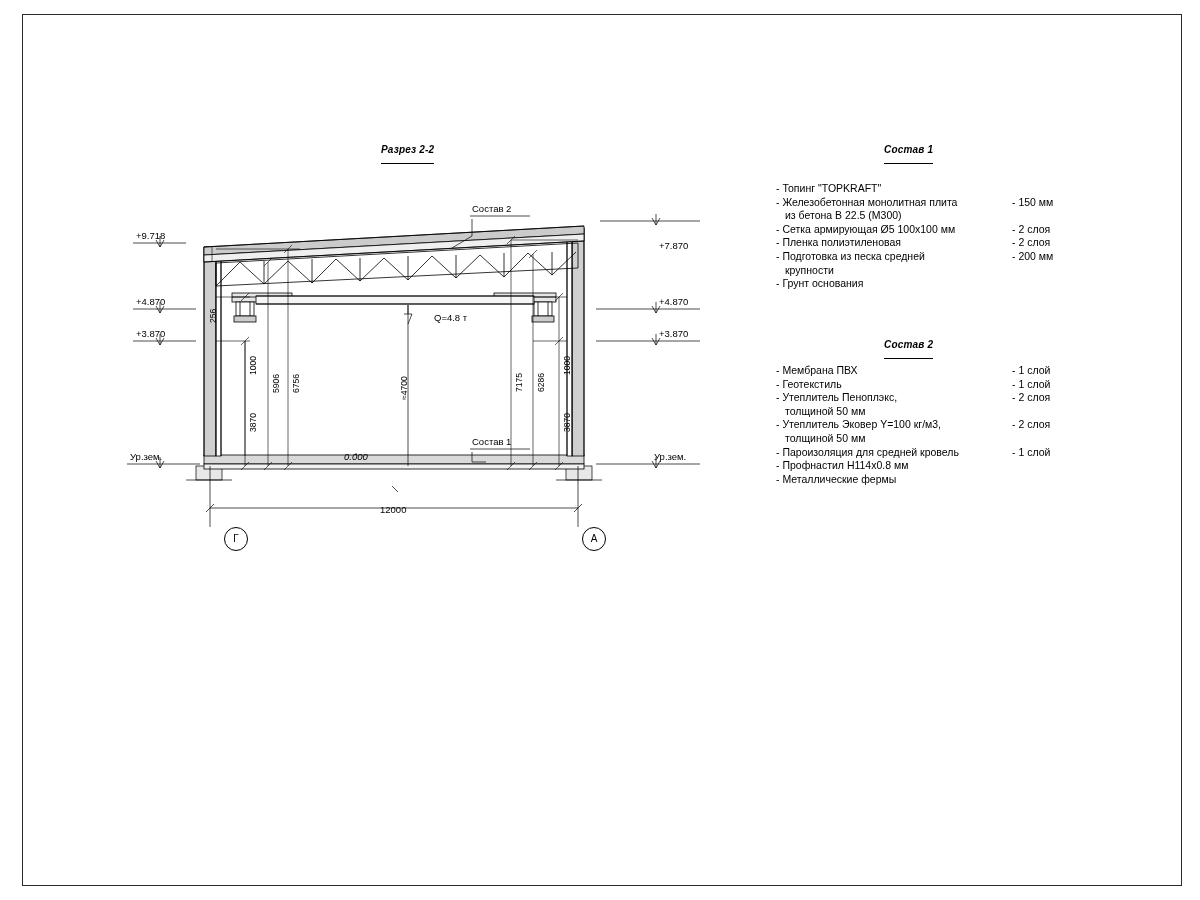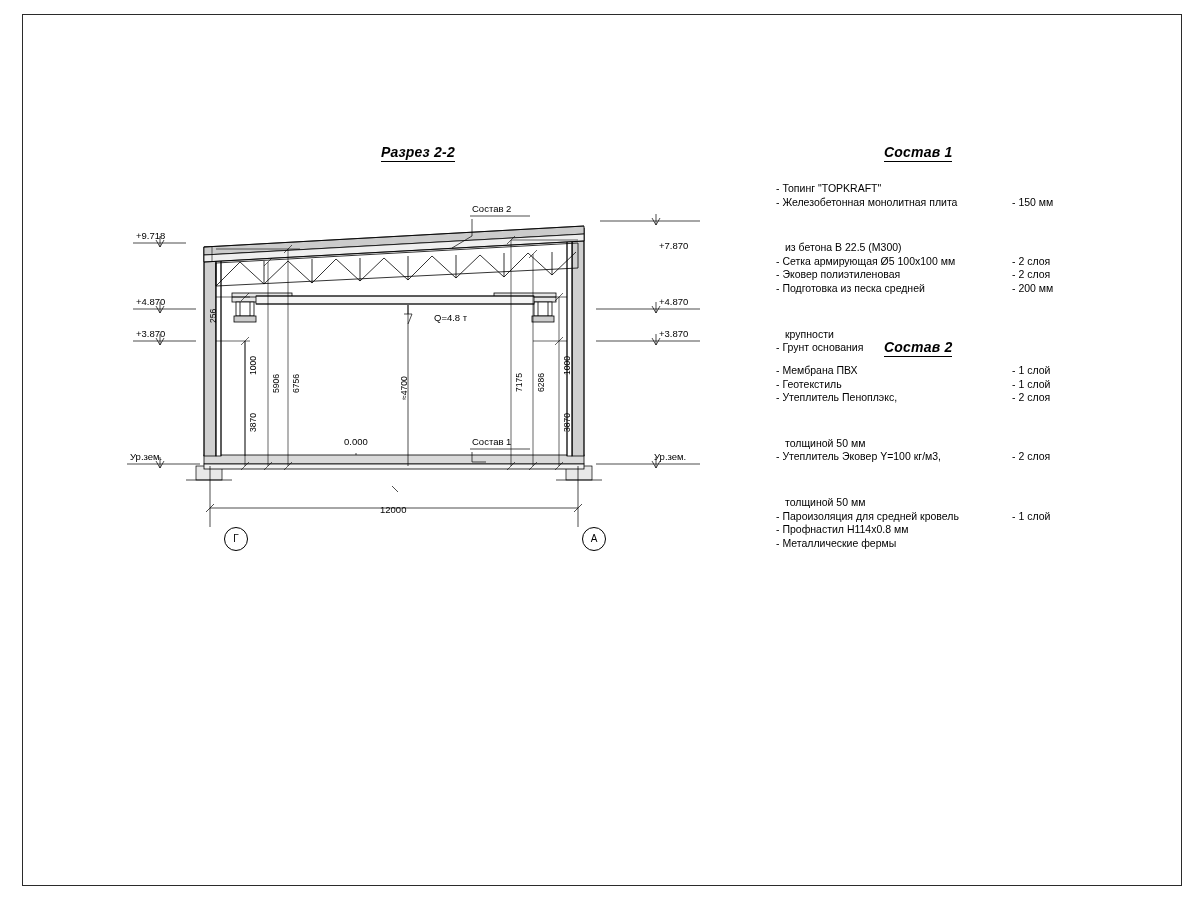--- a/index.html
+++ b/index.html
@@ -31,25 +31,25 @@
   }
   .drawing-svg {
     position: absolute;
     left: 0; top: 0;
   }
   
   .title {
     position: absolute;
     font-style: italic;
     font-weight: bold;
-    font-size: 14px;
+    font-size: 10px;
     letter-spacing: .2px;
     white-space: nowrap;
     border-bottom: 1px solid #000;
-    padding-bottom: 1px;
+    padding-bottom: 8px;
   }
   #section-title { left: 381px; top: 144px; }
   #spec1-title { left: 884px; top: 144px; }
   #spec2-title { left: 884px; top: 339px; }
 
   
   .spec-block {
     position: absolute;
     font-size: 10.5px;
     line-height: 13.6px;
@@ -64,21 +64,20 @@
   .spec-row .txt { display: inline-block; }
   .spec-row .val {
     position: absolute;
     left: 236px;
     top: 0;
     white-space: nowrap;
   }
   .spec-row .cont {
     display: block;
     padding-left: 9px;
-    margin-top: 32px;
   }
 
   
   .lbl {
     position: absolute;
     font-size: 9.5px;
     white-space: nowrap;
     line-height: 1;
   }
   .lbl.sm { font-size: 8.6px; }
@@ -327,21 +326,21 @@
   <div class="title" id="spec1-title">Состав 1</div>
   <div class="title" id="spec2-title">Состав 2</div>
 
   <div class="spec-block" id="spec1-block">
       <div class="spec-row"><span class="txt">- Топинг "TOPKRAFT"</span></div>
       <div class="spec-row"><span class="txt">- Железобетонная  монолитная плита</span><span class="val">- 150 мм</span></div>
       <div class="spec-row">
         <span class="cont">из бетона В 22.5 (М300)</span>
       </div>
       <div class="spec-row"><span class="txt">- Сетка армирующая Ø5 100х100 мм</span><span class="val">- 2 слоя</span></div>
-      <div class="spec-row"><span class="txt">- Эковер полиэтиленовая</span><span class="val">- 2 слоя</span></div>
+      <div class="spec-row"><span class="txt">- Пленка полиэтиленовая</span><span class="val">- 2 слоя</span></div>
       <div class="spec-row"><span class="txt">- Подготовка из песка средней</span><span class="val">- 200 мм</span></div>
       <div class="spec-row">
         <span class="cont">крупности</span>
       </div>
       <div class="spec-row"><span class="txt">- Грунт основания</span></div>
     </div>
   <div class="spec-block" id="spec2-block">
       <div class="spec-row"><span class="txt">- Мембрана ПВХ</span><span class="val">- 1 слой</span></div>
       <div class="spec-row"><span class="txt">- Геотекстиль</span><span class="val">- 1 слой</span></div>
       <div class="spec-row"><span class="txt">- Утеплитель Пеноплэкс,</span><span class="val">- 2 слоя</span></div>
@@ -359,21 +358,21 @@
 
   <div id="drawing-labels">
       <div class="lbl" style="left: 136px; top: 231px;">+9.718</div>
       <div class="lbl" style="left: 136px; top: 297px;">+4.870</div>
       <div class="lbl" style="left: 136px; top: 329px;">+3.870</div>
       <div class="lbl" style="left: 130px; top: 452px;">Ур.зем.</div>
       <div class="lbl" style="left: 659px; top: 209px; margin-top: 32px;">+7.870</div>
       <div class="lbl" style="left: 659px; top: 297px;">+4.870</div>
       <div class="lbl" style="left: 659px; top: 329px;">+3.870</div>
       <div class="lbl" style="left: 654px; top: 452px;">Ур.зем.</div>
-      <div class="lbl" style="left: 344px; top: 437px;">0.000</div>
+      <div class="lbl" style="left: 344px; top: 452px; font-style: italic;">0.000</div>
       <div class="lbl" style="left: 434px; top: 313px;">Q=4.8 т</div>
       <div class="lbl sm vert" style="left: 209px; top: 323px; transform: rotate(-90deg);">256</div>
       <div class="lbl sm vert" style="left: 249px; top: 375px; transform: rotate(-90deg);">1000</div>
       <div class="lbl sm vert" style="left: 272px; top: 393px; transform: rotate(-90deg);">5906</div>
       <div class="lbl sm vert" style="left: 292px; top: 393px; transform: rotate(-90deg);">6756</div>
       <div class="lbl sm vert" style="left: 249px; top: 432px; transform: rotate(-90deg);">3870</div>
       <div class="lbl sm vert" style="left: 515px; top: 392px; transform: rotate(-90deg);">7175</div>
       <div class="lbl sm vert" style="left: 537px; top: 392px; transform: rotate(-90deg);">6286</div>
       <div class="lbl sm vert" style="left: 563px; top: 375px; transform: rotate(-90deg);">1000</div>
       <div class="lbl sm vert" style="left: 563px; top: 432px; transform: rotate(-90deg);">3870</div>

